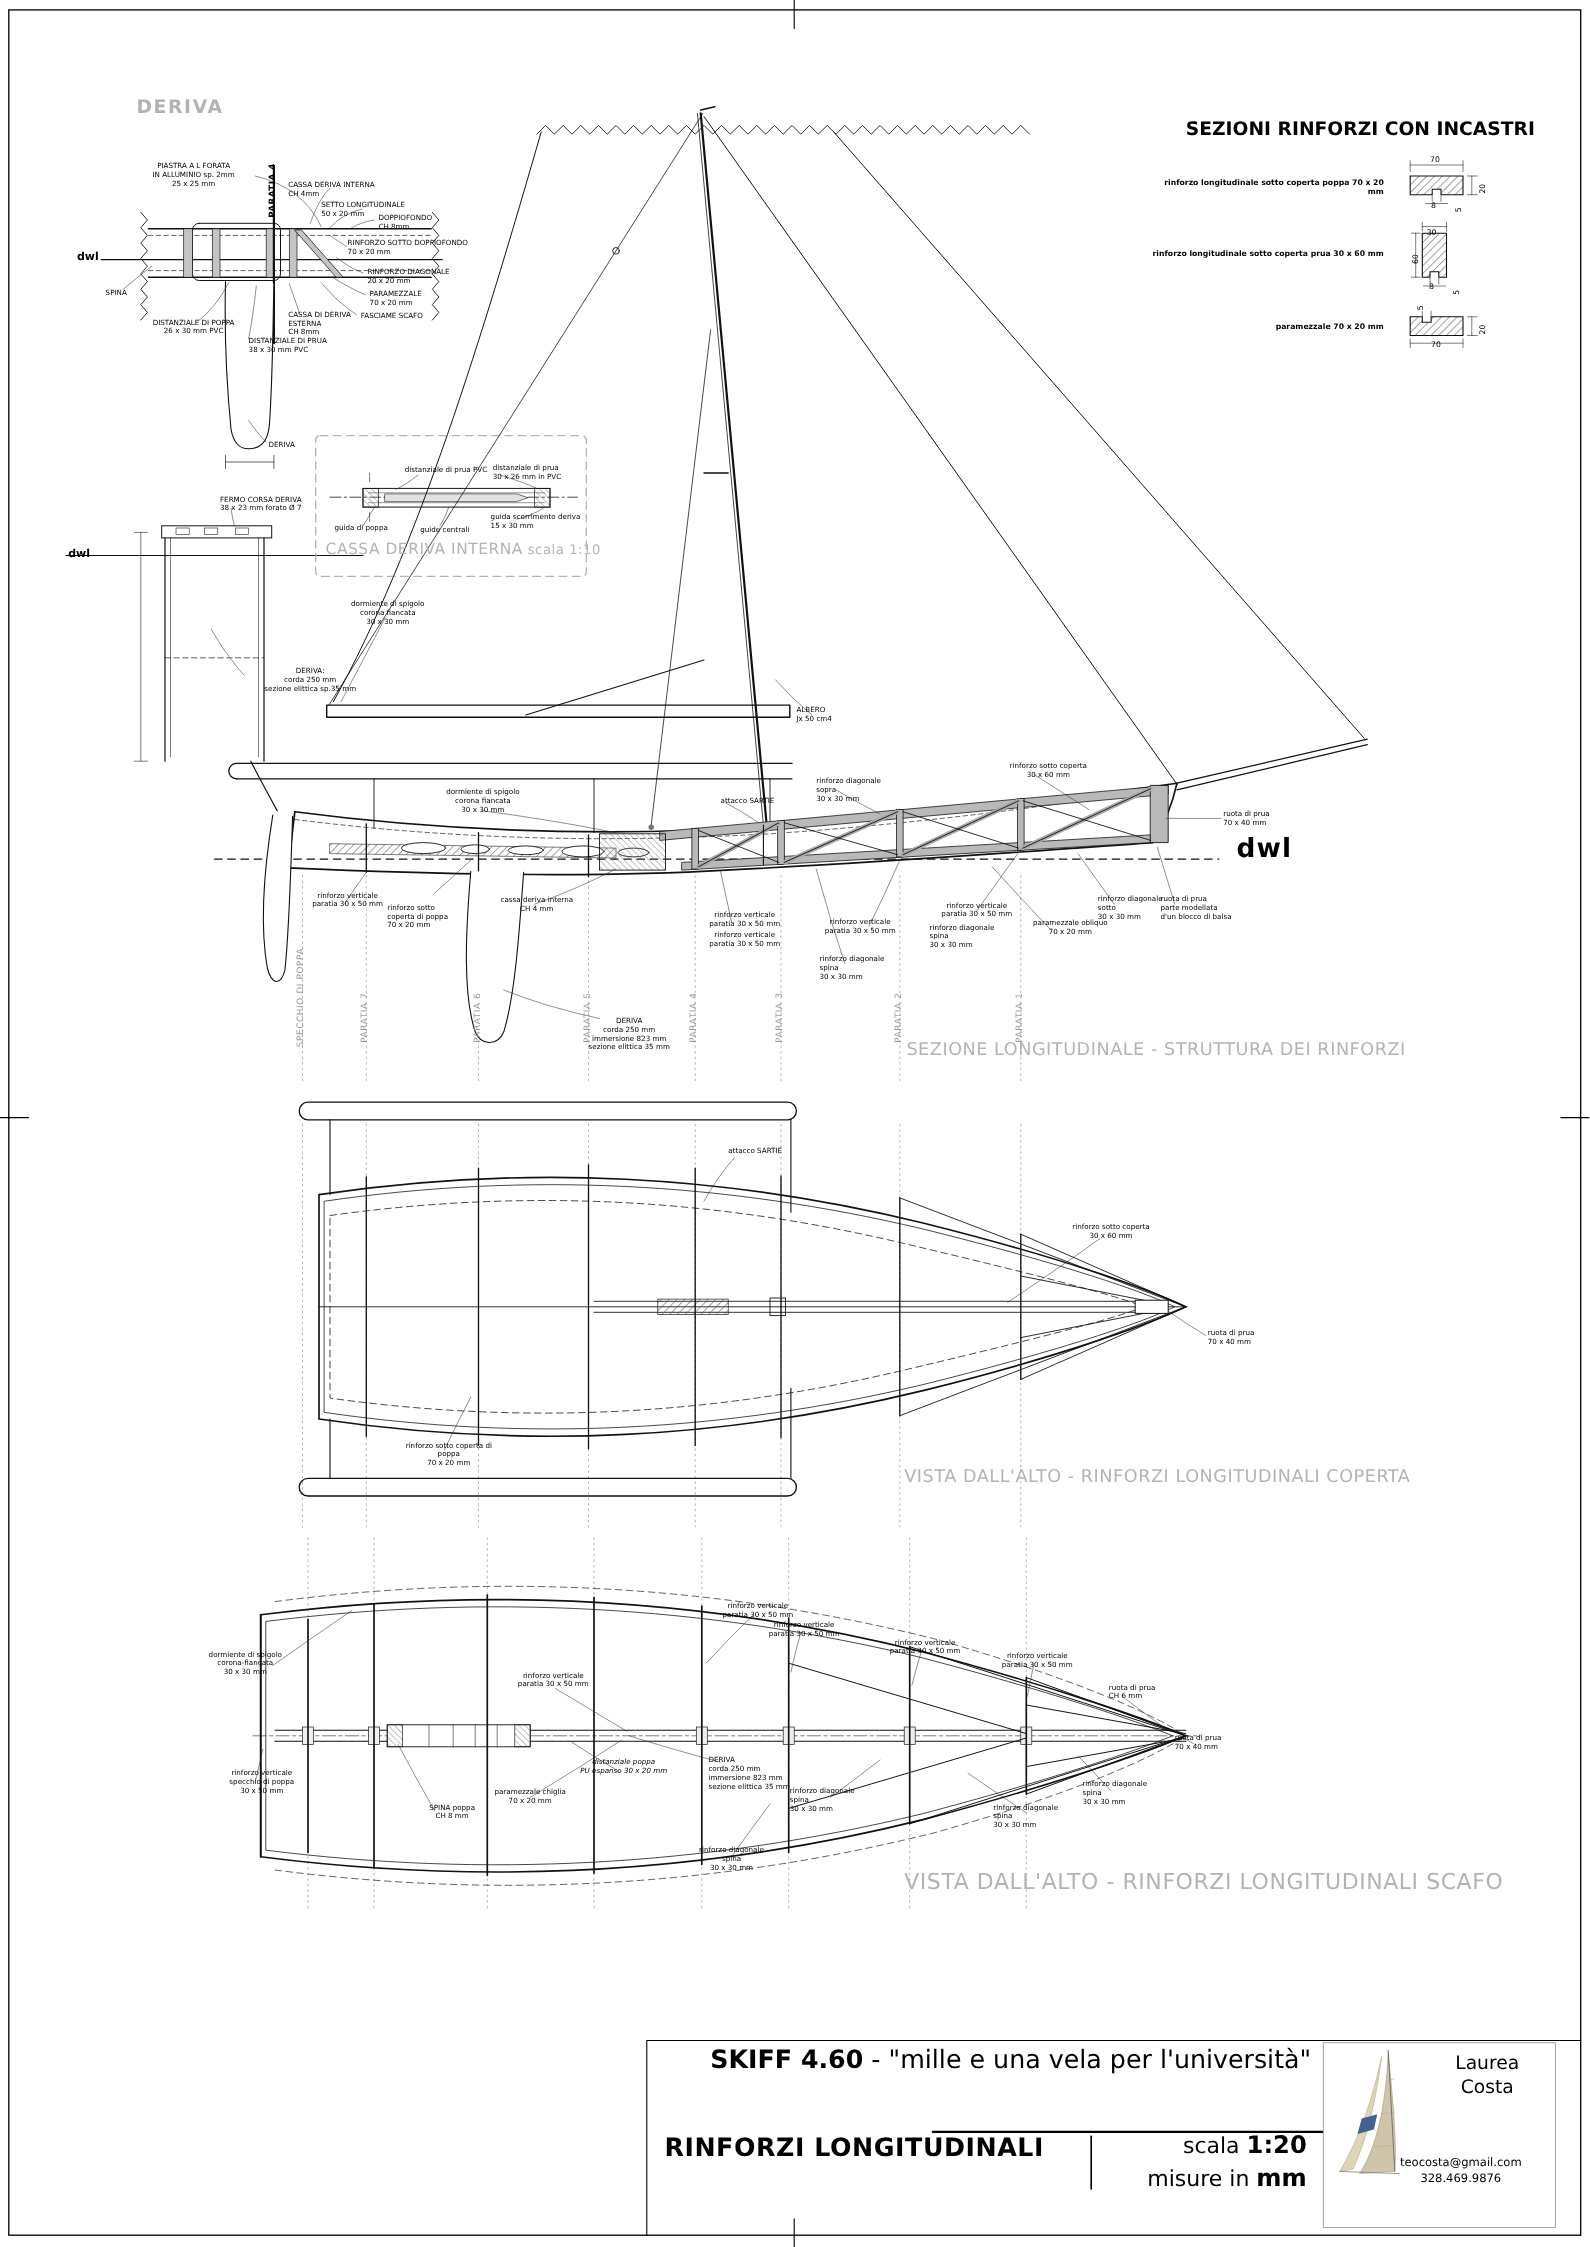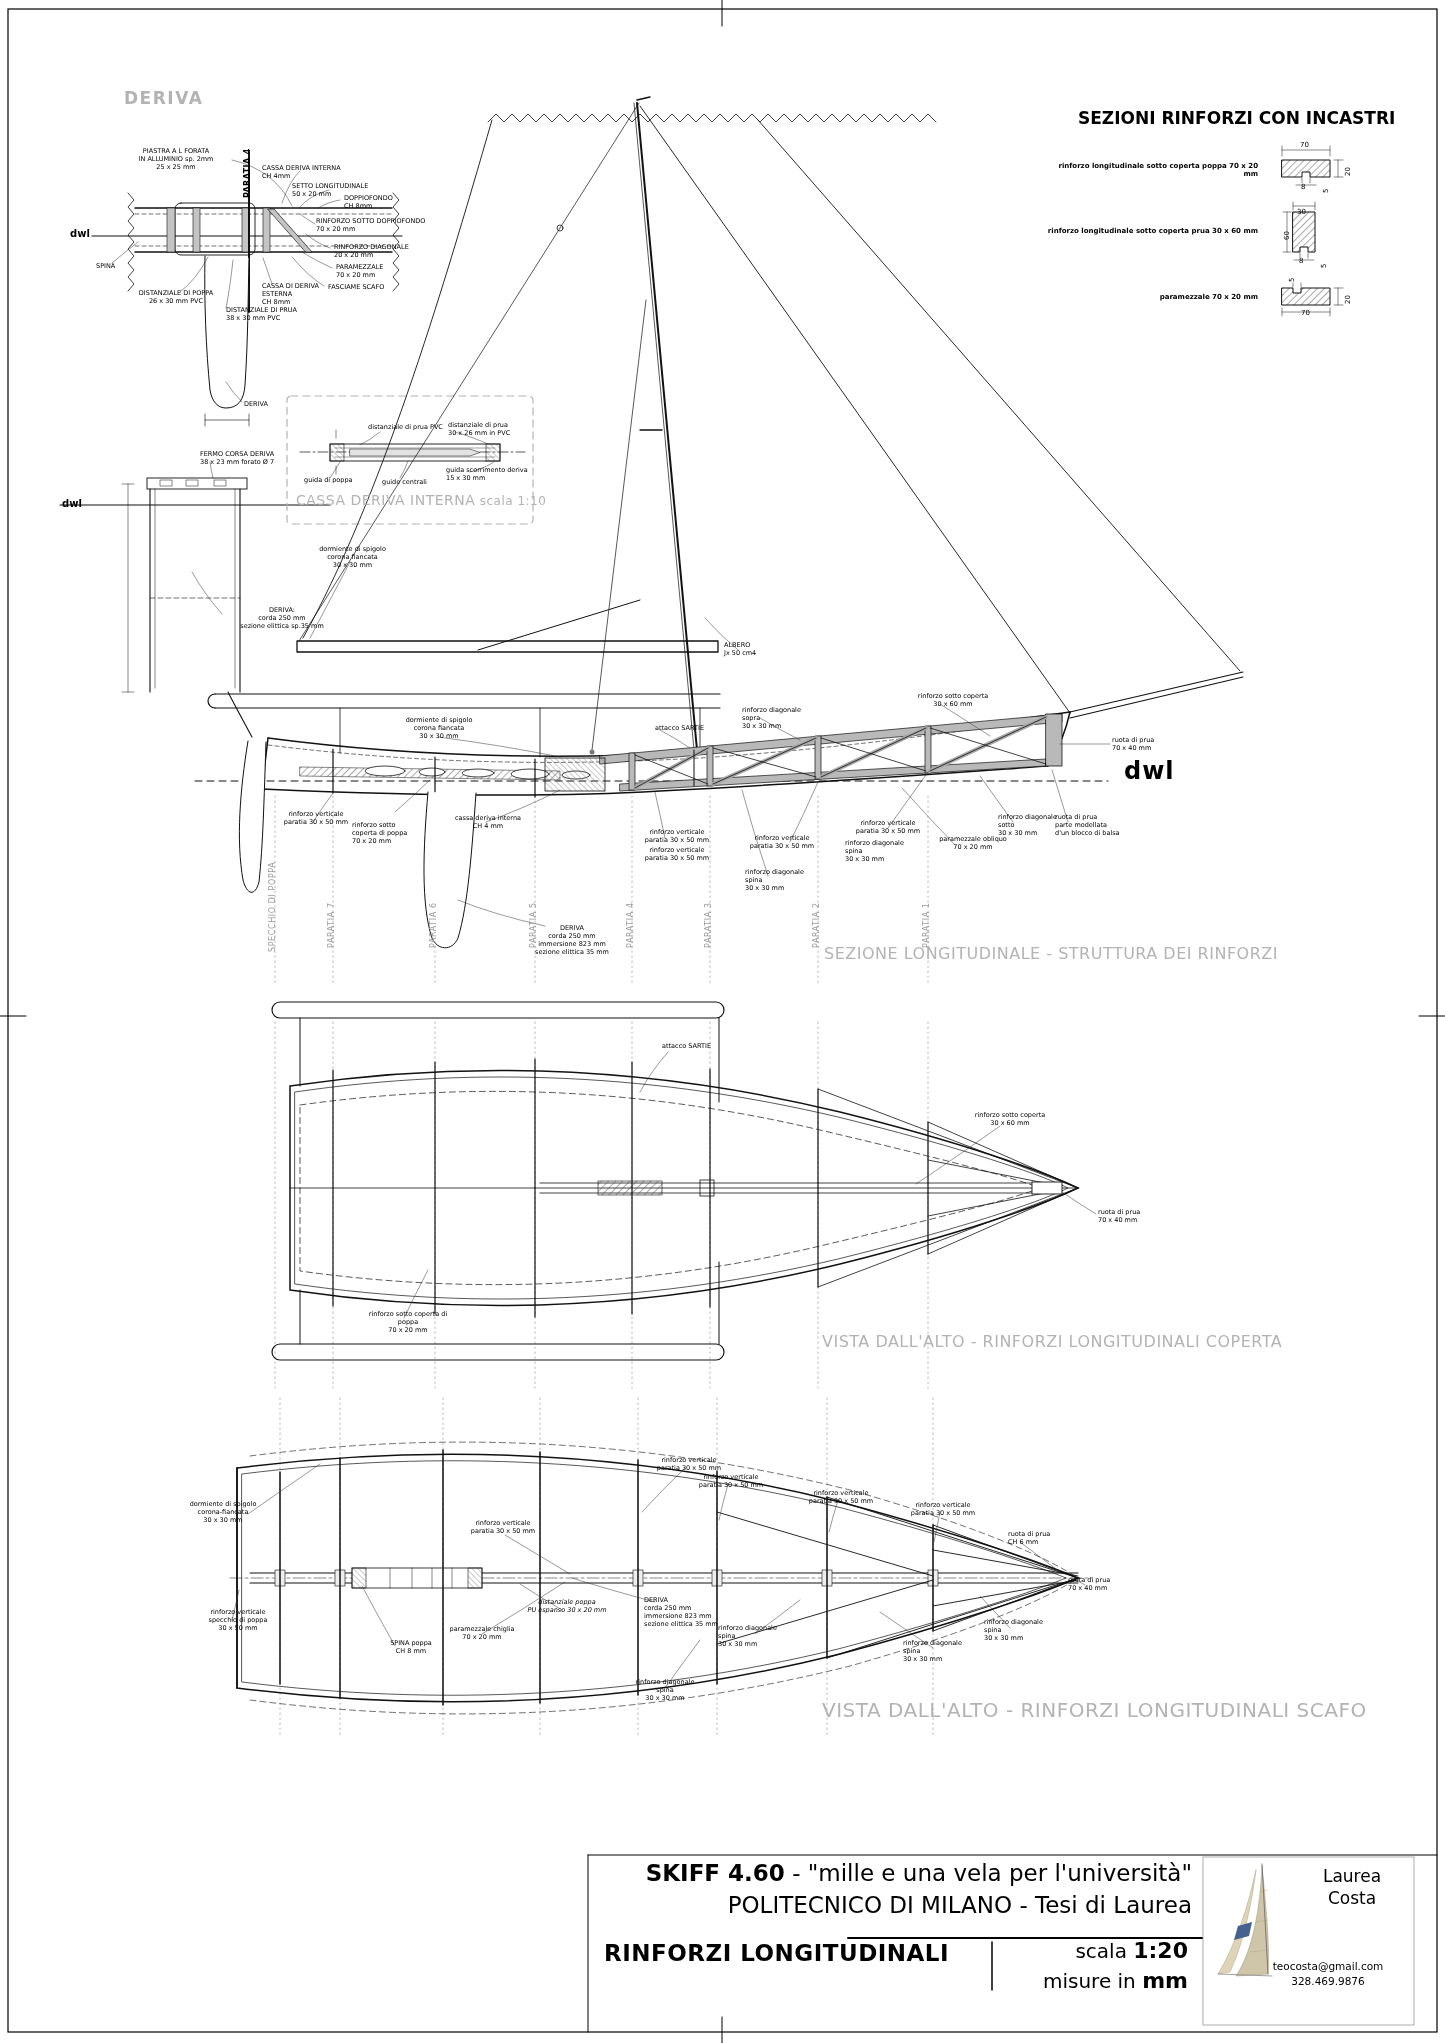--- a/index.html
+++ b/index.html
@@ -461,21 +461,20 @@
       <div class="lbl dim" style="left: 1320px; top: 268px; transform-origin: 0px 0px; transform: rotate(-90deg);">5</div>
       <div class="lbl dim" style="left: 1288px; top: 282px; transform-origin: 0px 0px; transform: rotate(-90deg);">5</div>
       <div class="lbl dim" style="left: 1344px; top: 304px; transform-origin: 0px 0px; transform: rotate(-90deg);">20</div>
       <div class="lbl dim" style="left: 1301px; top: 309px;">70</div>
       <div class="lbl dwl-sm" style="left: 70px; top: 228px;">dwl</div>
       <div class="lbl dwl-sm" style="left: 62px; top: 498px;">dwl</div>
       <div class="lbl dwl-lg" style="left: 1124px; top: 757px;">dwl</div>
     </div>
 
 <div class="tb tb-line1"><span class="b">SKIFF 4.60</span><span> - "mille e una vela per l'università"</span></div>
-<div class="tb tb-line2">POLITECNICO DI MILANO - Tesi di Laurea</div>
 <div class="tb tb-draw">RINFORZI LONGITUDINALI</div>
 <div class="tb tb-scala"><span>scala </span><span class="b">1:20</span></div>
 <div class="tb tb-misure"><span>misure in </span><span class="b">mm</span></div>
 <div class="lg-name" style="top:1866px;">Laurea</div>
 <div class="lg-name" style="top:1888px;">Costa</div>
 <div class="lg-email" style="top:1960px;">teocosta@gmail.com</div>
 <div class="lg-email" style="top:1975px;">328.469.9876</div>
 
 </div>
 

